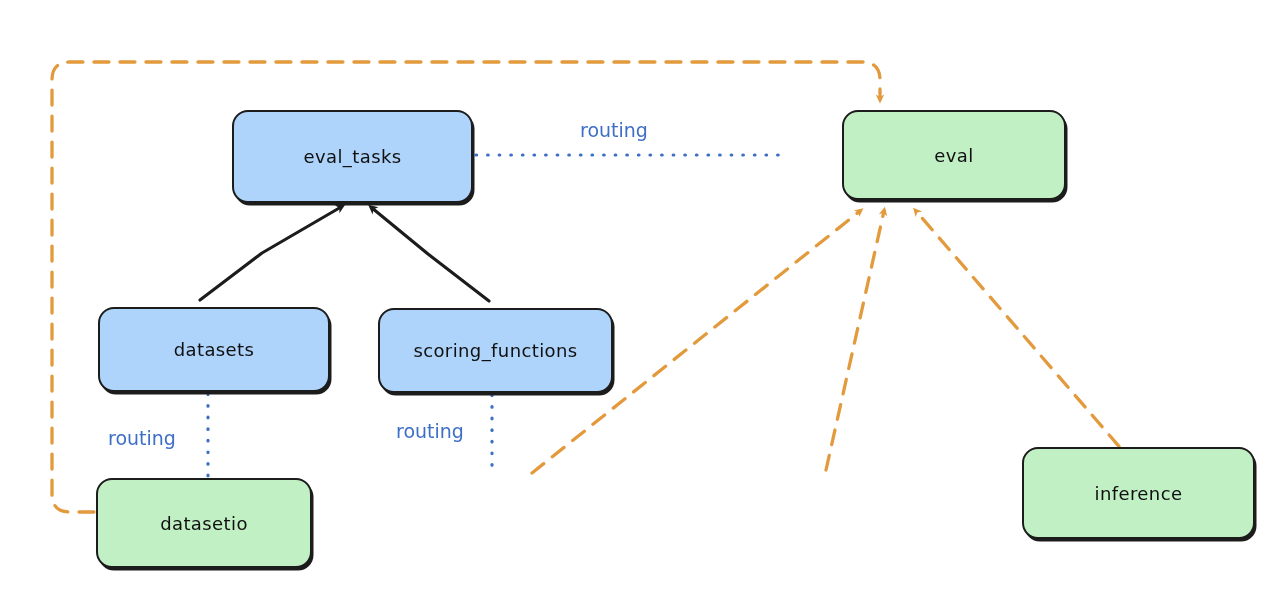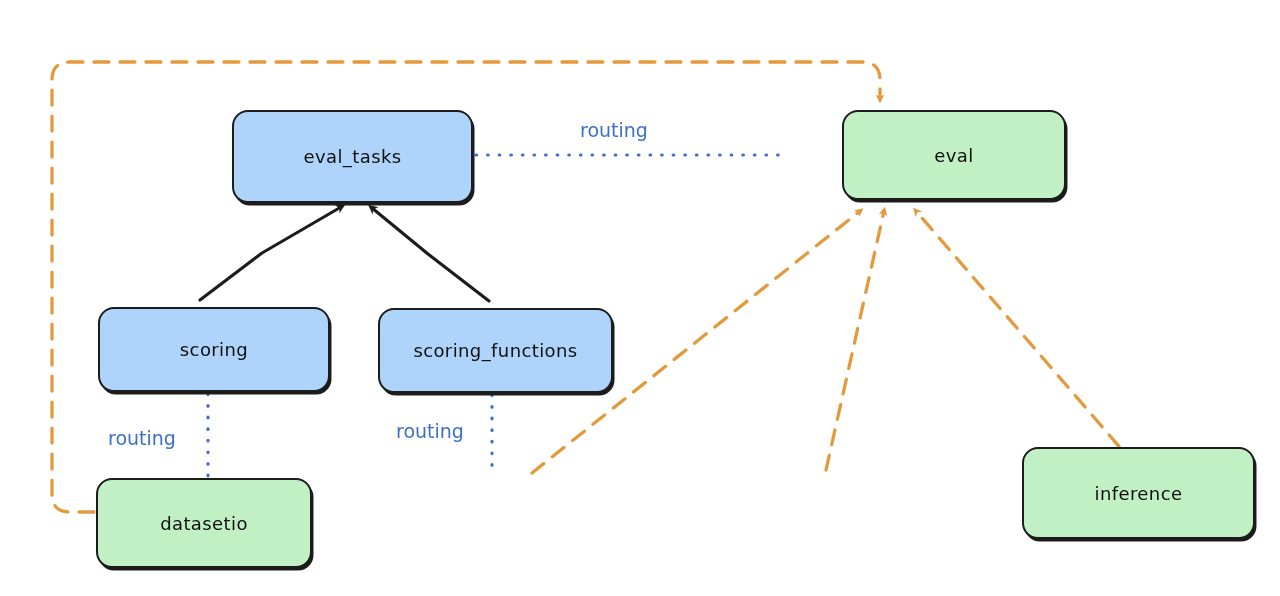--- a/index.html
+++ b/index.html
@@ -91,21 +91,21 @@
 
   <div class="node api" style="left:232px; top:110px; width:241px; height:93px;">
     <span>eval_tasks</span>
   </div>
 
   <div class="node provider" style="left:830px; top:110px; width:224px; height:90px;margin-left:12px;">
     <span>eval</span>
   </div>
 
   <div class="node api" style="left:98px; top:307px; width:232px; height:85px;">
-    <span>scoring</span>
+    <span>datasets</span>
   </div>
 
   <div class="node provider" style="left:96px; top:478px; width:216px; height:90px;">
     <span>datasetio</span>
   </div>
 
   <div class="node api" style="left:378px; top:308px; width:235px; height:85px;">
     <span>scoring_functions</span>
   </div>
 

